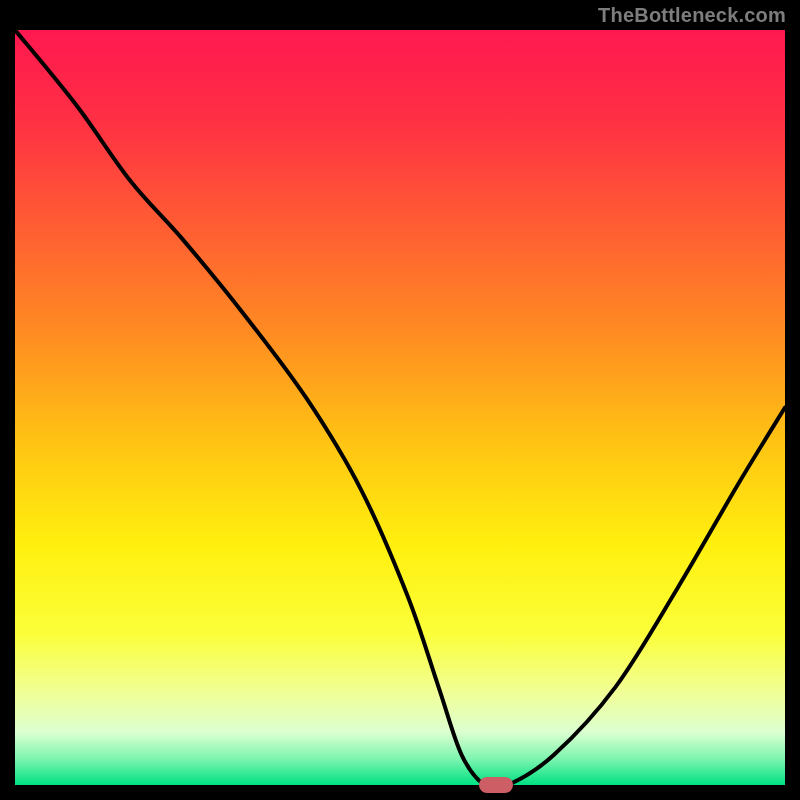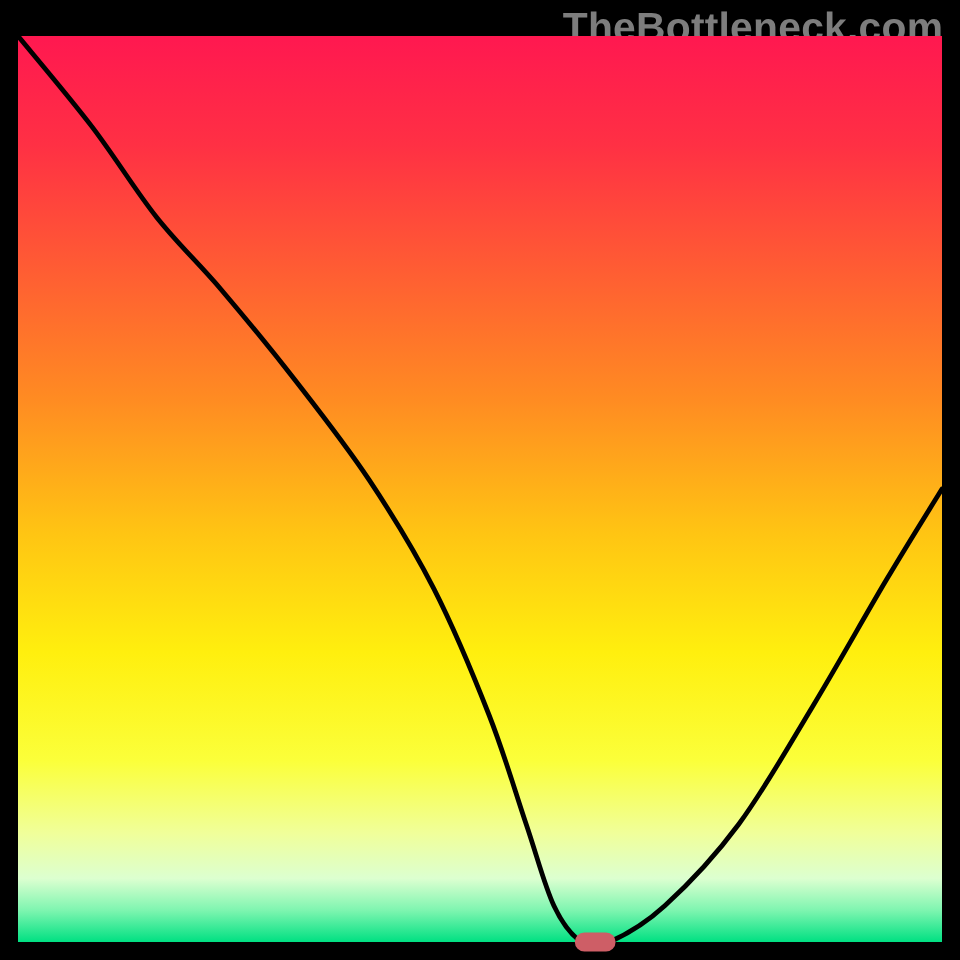--- a/index.html
+++ b/index.html
@@ -16,21 +16,21 @@
     top: 0;
     width: 800px;
     height: 800px;
     background: #000;
   }
   .watermark {
     position: absolute;
     top: 4px;
     right: 14px;
     font-family: Arial, Helvetica, sans-serif;
-    font-size: 34px;
+    font-size: 20px;
     font-weight: 600;
     color: #7d7d7d;
     letter-spacing: 0.2px;
   }
   svg.chart {
     position: absolute;
     left: 15px;
     top: 30px;
     width: 770px;
     height: 755px;

